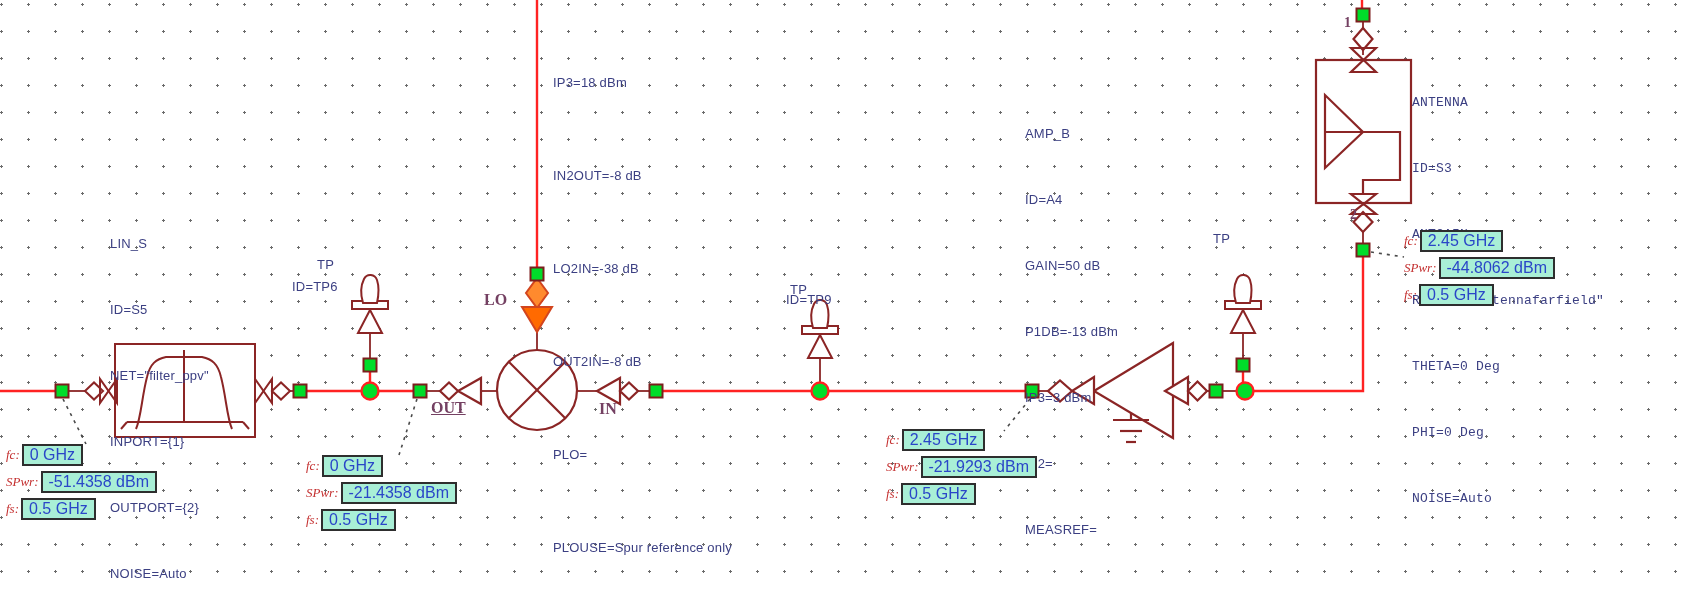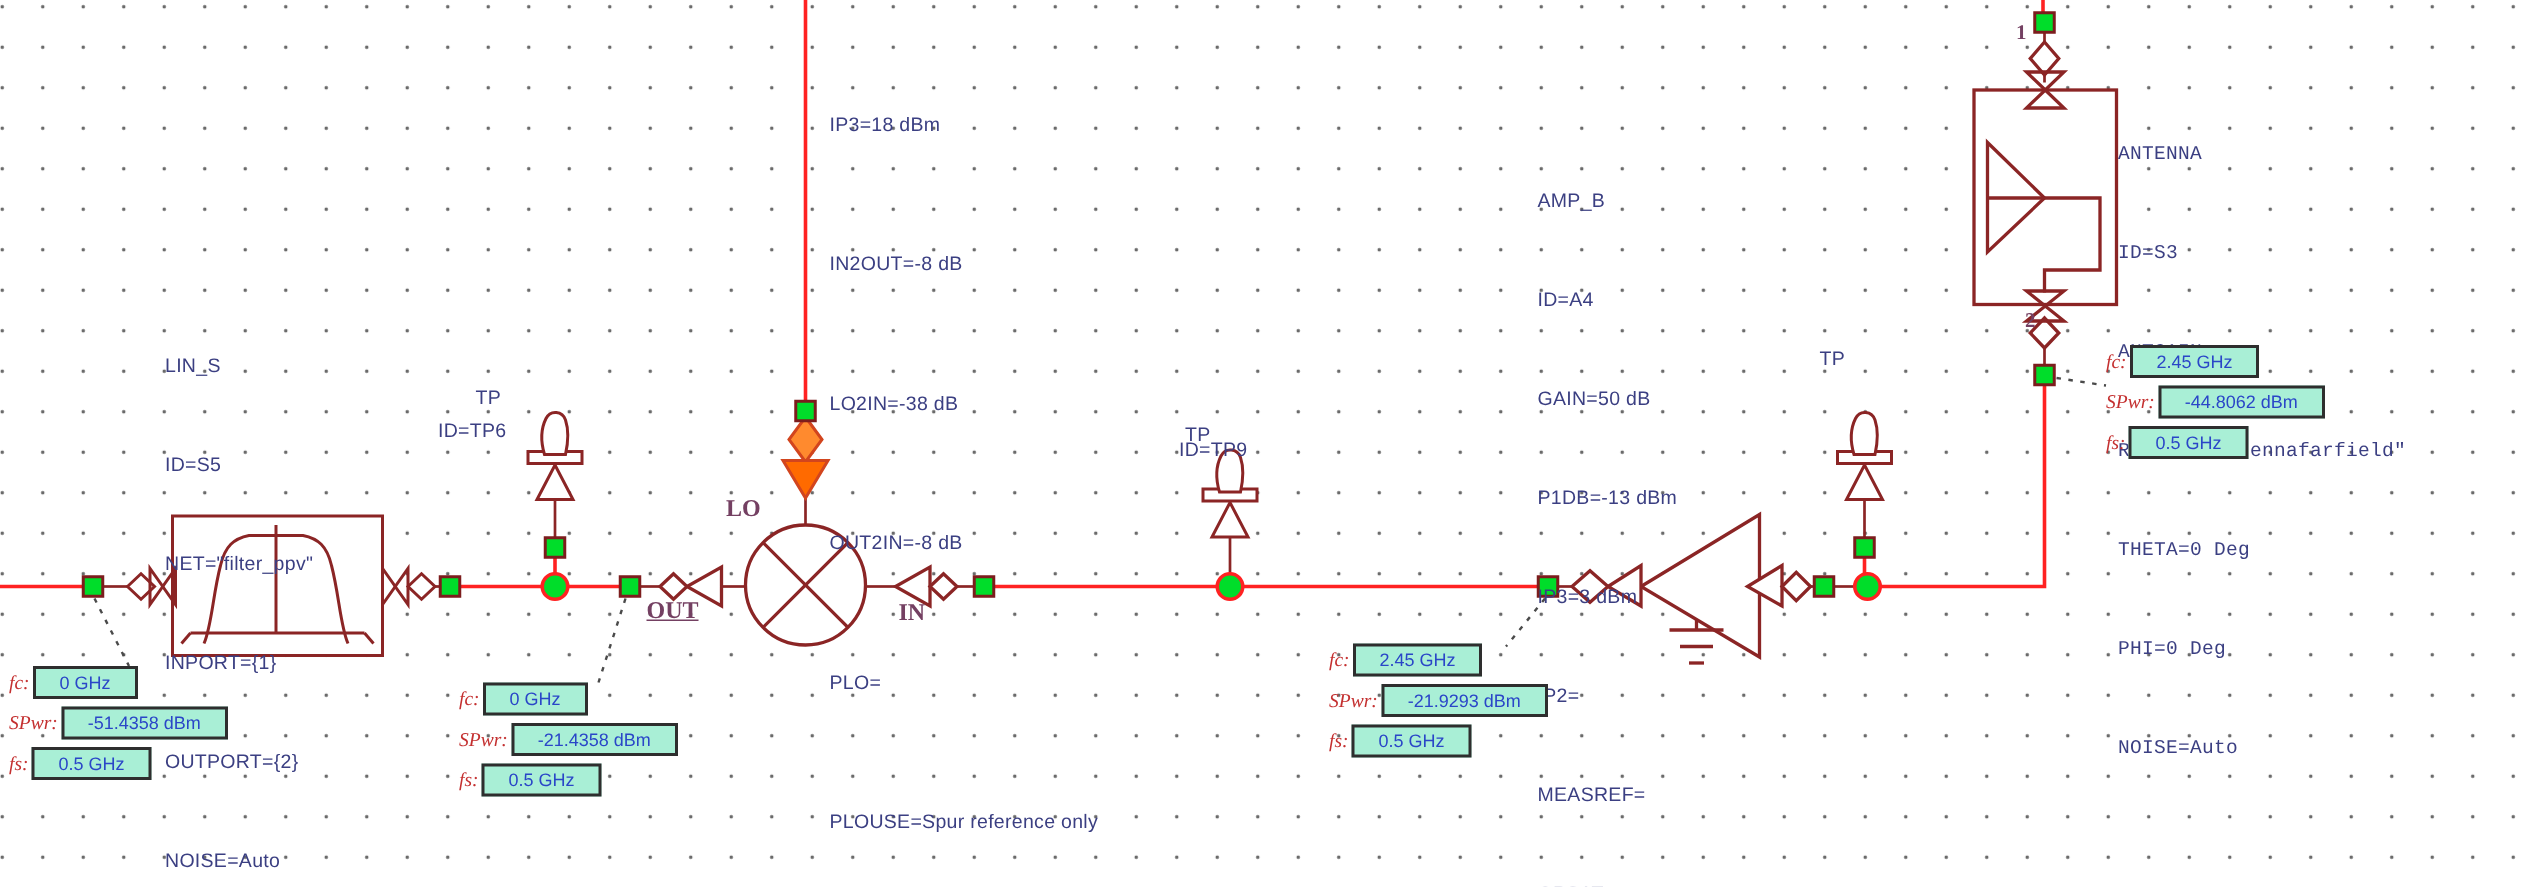--- a/index.html
+++ b/index.html
@@ -24,21 +24,21 @@
     font-family:"Liberation Serif",serif;white-space:pre;
   }
   .meas{position:absolute;}
   .mrow{display:flex;align-items:center;gap:2px;margin-bottom:5px;height:22px;}
   .mlabel{
     color:#c43030;font-size:13px;font-style:italic;
     font-family:"Liberation Serif",serif;white-space:pre;
   }
   .mval{
     display:inline-block;background:#a9efd6;border:2px solid #2e2e2e;
-    color:#2a46c8;font-size:12px;line-height:16px;padding:1px 16px;
+    color:#2a46c8;font-size:16px;line-height:16px;padding:1px 6px;
     white-space:pre;min-width:34px;text-align:center;
   }
 </style>
 </head>
 <body>
 
 <div id="canvas">
 
   <svg width="1691" height="591" viewBox="0 0 1691 591">
     <defs>
@@ -221,21 +221,21 @@
   <div class="param" style="left:790px;top:235px;">
     <div>TP</div>
   </div>
   <div class="param" style="left:786px;top:245px;">
     <div>ID=TP9</div>
   </div>
   <div class="param" style="left:1213px;top:184px;">
     <div>TP</div>
   </div>
 
-  <div class="portlabel" style="left:484px;top:291px;margin-top:40px;">LO</div>
+  <div class="portlabel" style="left:484px;top:291px;">LO</div>
   <div class="portlabel" style="left:431px;top:399px;text-decoration:underline;">OUT</div>
   <div class="portlabel" style="left:599px;top:400px;">IN</div>
   <div class="portlabel" style="left:1344px;top:15px;font-size:14px;">1</div>
   <div class="portlabel" style="left:1350px;top:207px;font-size:14px;">2</div>
 
   <div class="meas" style="left:6px;top:444px;">
     <div class="mrow">
       <span class="mlabel">fc:</span>
       <span class="mval">0 GHz</span>
     </div>

